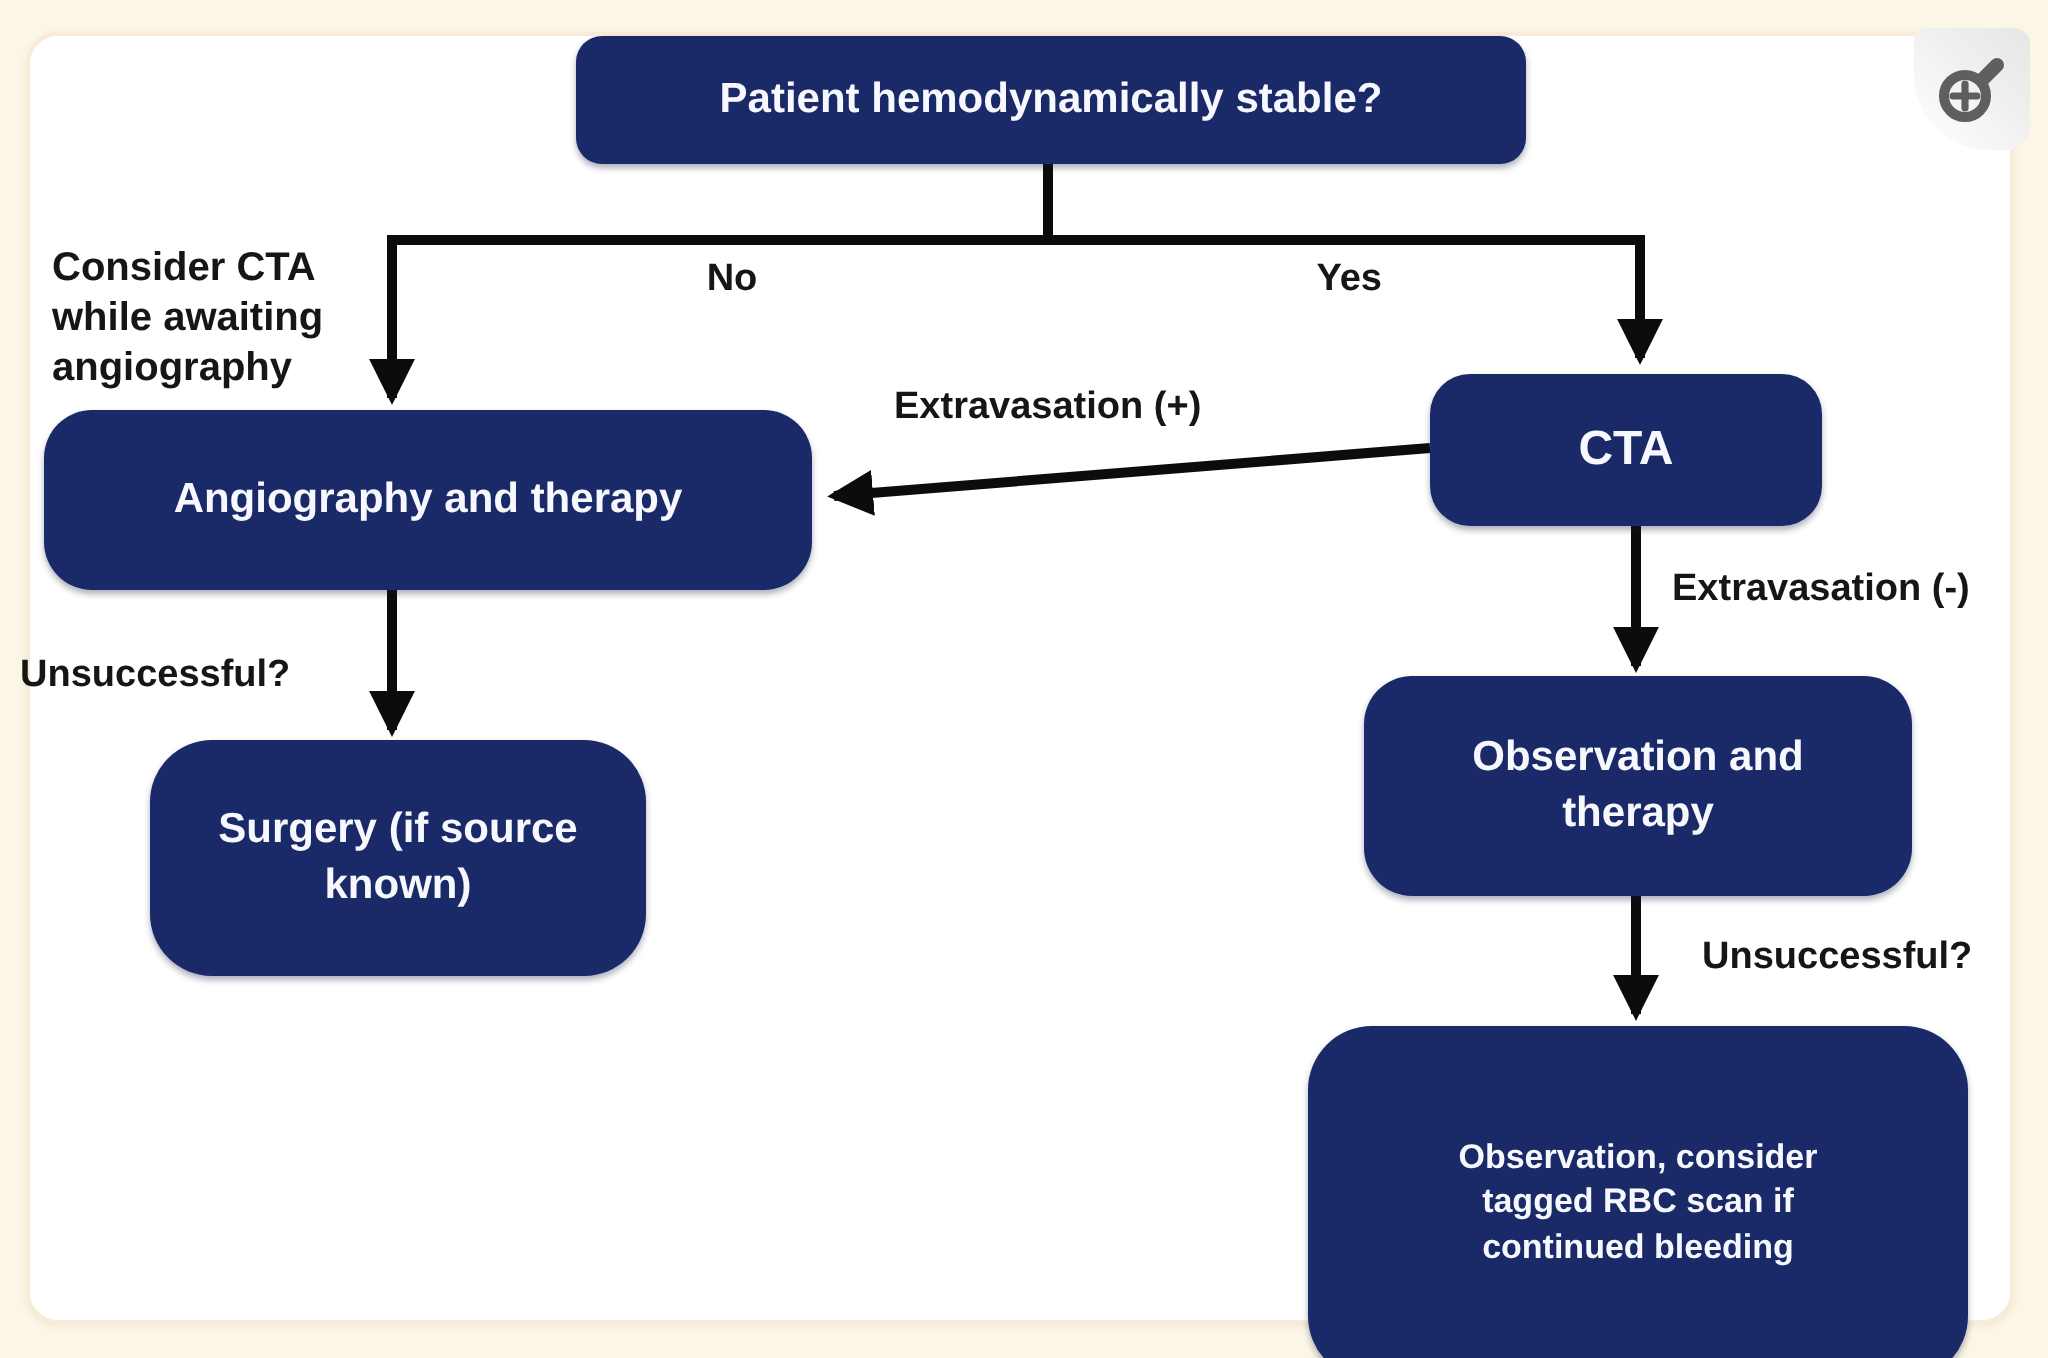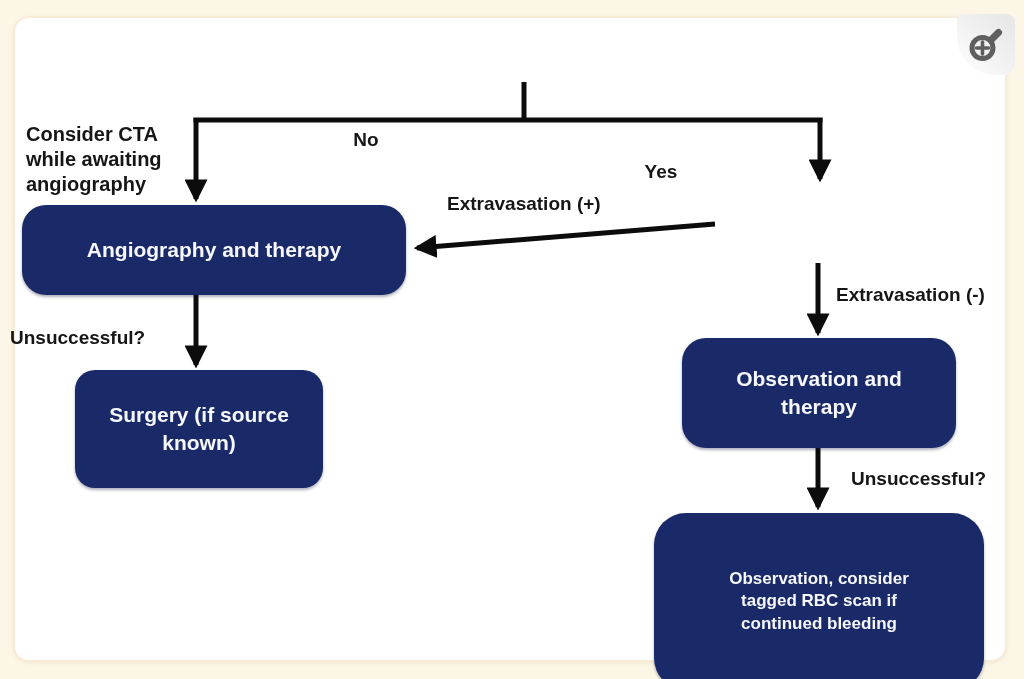--- a/index.html
+++ b/index.html
@@ -26,33 +26,33 @@
     text-align:center;
     font-weight:bold;
     white-space:pre-line;
     line-height:1.32;
     box-shadow:0 2px 3px rgba(20,25,60,0.35);
     box-sizing:border-box;
   }
   .node-start{left:288px;top:18px;width:475px;height:64px;border-radius:13px;font-size:21px;}
   .node-angiography{left:22px;top:205px;width:384px;height:90px;border-radius:24px;font-size:21px;}
   .node-cta{left:715px;top:187px;width:196px;height:76px;border-radius:20px;font-size:24px;}
-  .node-surgery{left:75px;top:370px;width:248px;height:118px;border-radius:20px;font-size:21px;}
+  .node-surgery{left:75px;top:370px;width:248px;height:118px;border-radius:31px;font-size:21px;}
   .node-colonoscopy{left:682px;top:338px;width:274px;height:110px;border-radius:24px;font-size:21px;}
   .node-observation{left:654px;top:513px;width:330px;height:177px;border-radius:32px;font-size:17px;}
   .edge-label{
     position:absolute;
     color:#161616;
     font-weight:bold;
     font-size:19px;
     white-space:pre-line;
     line-height:1.26;
   }
   .lbl-no{left:336px;top:128px;width:60px;text-align:center;}
-  .lbl-yes{left:631px;top:128px;width:60px;text-align:center;margin-top:32px;}
+  .lbl-yes{left:631px;top:128px;width:60px;text-align:right;}
   .lbl-extrav-pos{left:447px;top:192px;width:225px;text-align:left;}
   .lbl-extrav-neg{left:836px;top:283px;width:185px;text-align:left;}
   .lbl-unsucc-left{left:10px;top:326px;width:170px;text-align:left;}
   .lbl-unsucc-right{left:851px;top:467px;width:165px;text-align:left;}
   .lbl-sidenote{left:26px;top:122px;width:170px;text-align:left;font-size:20px;}
   .zoom-badge{
     position:absolute;left:957px;top:14px;width:58px;height:61px;
     background:linear-gradient(225deg,#e6e6e6 0%,#efefef 40%,#fbfbfb 85%);
     border-radius:6px 8px 12px 38px;
     display:flex;align-items:center;justify-content:center;
@@ -77,21 +77,23 @@
       <path d="M193.5,120 H822.5"></path>
       <path d="M196,118 V199" marker-end="url(#ah)"></path>
       <path d="M820,118 V179" marker-end="url(#ah)"></path>
       <path d="M715,224 L417,248" marker-end="url(#ah)"></path>
       <path d="M818,263 V333" marker-end="url(#ah)"></path>
       <path d="M818,448 V507" marker-end="url(#ah)"></path>
       <path d="M196,295 V365" marker-end="url(#ah)"></path>
     </g>
   </svg>
 
+  <div class="node node-start">Patient hemodynamically stable?</div>
   <div class="node node-angiography">Angiography and therapy</div>
+  <div class="node node-cta">CTA</div>
   <div class="node node-surgery">Surgery (if source
 known)</div>
   <div class="node node-colonoscopy">Observation and
 therapy</div>
   <div class="node node-observation">Observation, consider
 tagged RBC scan if
 continued bleeding</div>
 
   <div class="edge-label lbl-no">No</div>
   <div class="edge-label lbl-yes">Yes</div>

